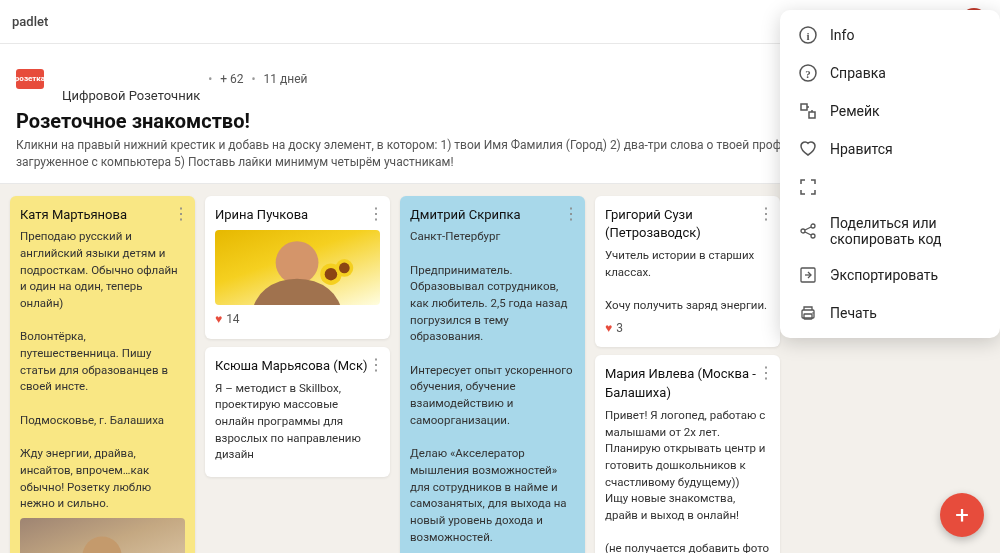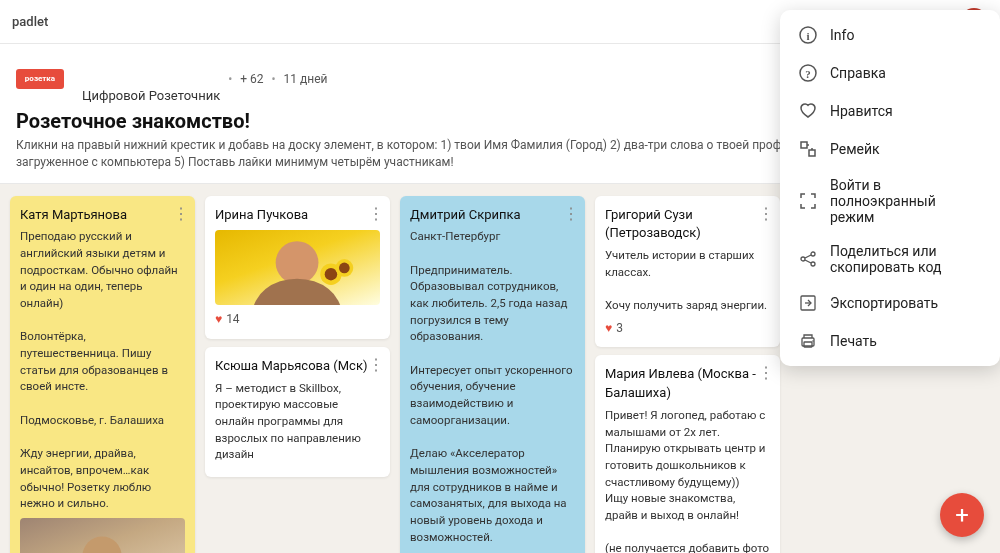--- a/index.html
+++ b/index.html
@@ -187,21 +187,21 @@
 
     
     .padlet-logo-text {
       font-size: 13px;
       color: #444;
       font-weight: 500;
     }
 
     
     .rozhetka-icon {
-      width: 48px;
+      width: 28px;
       height: 20px;
       background: #e74c3c;
       border-radius: 3px;
       display: flex;
       align-items: center;
       justify-content: center;
       color: #fff;
       font-size: 9px;
       font-weight: bold;
       margin-right: 10px;
@@ -362,46 +362,45 @@
       <svg width="18" height="18" viewBox="0 0 18 18" fill="none">
         <circle cx="9" cy="9" r="8" stroke="#555" stroke-width="1.5"></circle>
         <text x="9" y="13.5" text-anchor="middle" font-size="11" fill="#555" font-family="serif" font-weight="bold">?</text>
       </svg>
     </span>
     <span>Справка</span>
   </div>
   <div class="context-menu-item">
     <span class="menu-icon">
       <svg width="18" height="18" viewBox="0 0 18 18" fill="none">
-        <path d="M9 15s-7-4.5-7-9a4 4 0 0 1 7-2.65A4 4 0 0 1 16 6c0 4.5-7 9-7 9z" stroke="#555" stroke-width="1.5" fill="none"></path>
-      </svg>
-    </span>
-    <span>Нравится</span>
-  </div>
-  <div class="context-menu-item">
-    <span class="menu-icon">
-      <svg width="18" height="18" viewBox="0 0 18 18" fill="none">
         <rect x="2" y="2" width="6" height="6" stroke="#555" stroke-width="1.5" fill="none"></rect>
         <rect x="10" y="10" width="6" height="6" stroke="#555" stroke-width="1.5" fill="none"></rect>
         <line x1="8" y1="5" x2="10" y2="5" stroke="#555" stroke-width="1.5"></line>
         <line x1="13" y1="8" x2="13" y2="10" stroke="#555" stroke-width="1.5"></line>
       </svg>
     </span>
     <span>Ремейк</span>
   </div>
   <div class="context-menu-item">
     <span class="menu-icon">
       <svg width="18" height="18" viewBox="0 0 18 18" fill="none">
+        <path d="M9 15s-7-4.5-7-9a4 4 0 0 1 7-2.65A4 4 0 0 1 16 6c0 4.5-7 9-7 9z" stroke="#555" stroke-width="1.5" fill="none"></path>
+      </svg>
+    </span>
+    <span>Нравится</span>
+  </div>
+  <div class="context-menu-item">
+    <span class="menu-icon">
+      <svg width="18" height="18" viewBox="0 0 18 18" fill="none">
         <polyline points="2,6 2,2 6,2" stroke="#555" stroke-width="1.5" fill="none"></polyline>
         <polyline points="12,2 16,2 16,6" stroke="#555" stroke-width="1.5" fill="none"></polyline>
         <polyline points="16,12 16,16 12,16" stroke="#555" stroke-width="1.5" fill="none"></polyline>
         <polyline points="6,16 2,16 2,12" stroke="#555" stroke-width="1.5" fill="none"></polyline>
       </svg>
     </span>
-    <span>Войти в полноэкранный режим</span>
   </div>
   <div class="context-menu-item">
     <span class="menu-icon">
       <svg width="18" height="18" viewBox="0 0 18 18" fill="none">
         <circle cx="14" cy="4" r="2" stroke="#555" stroke-width="1.3" fill="none"></circle>
         <circle cx="4" cy="9" r="2" stroke="#555" stroke-width="1.3" fill="none"></circle>
         <circle cx="14" cy="14" r="2" stroke="#555" stroke-width="1.3" fill="none"></circle>
         <line x1="6" y1="8" x2="12" y2="5" stroke="#555" stroke-width="1.3"></line>
         <line x1="6" y1="10" x2="12" y2="13" stroke="#555" stroke-width="1.3"></line>
       </svg>

